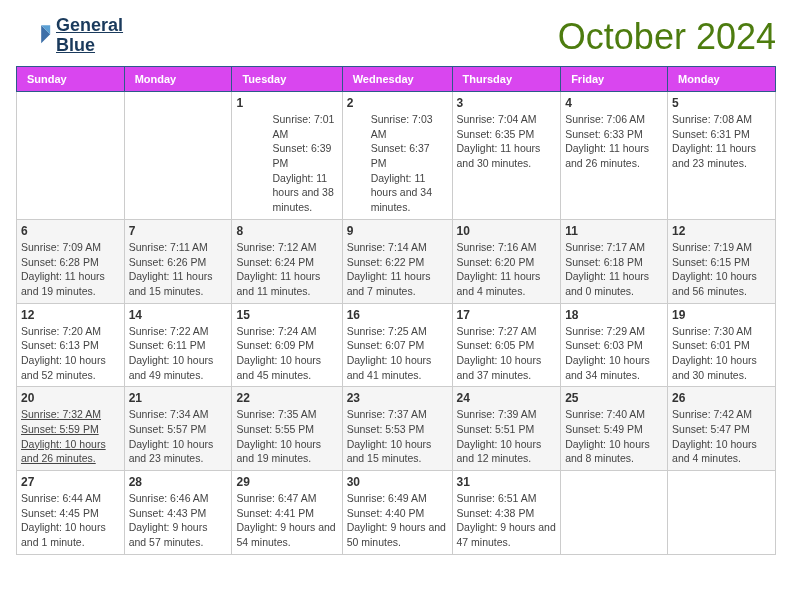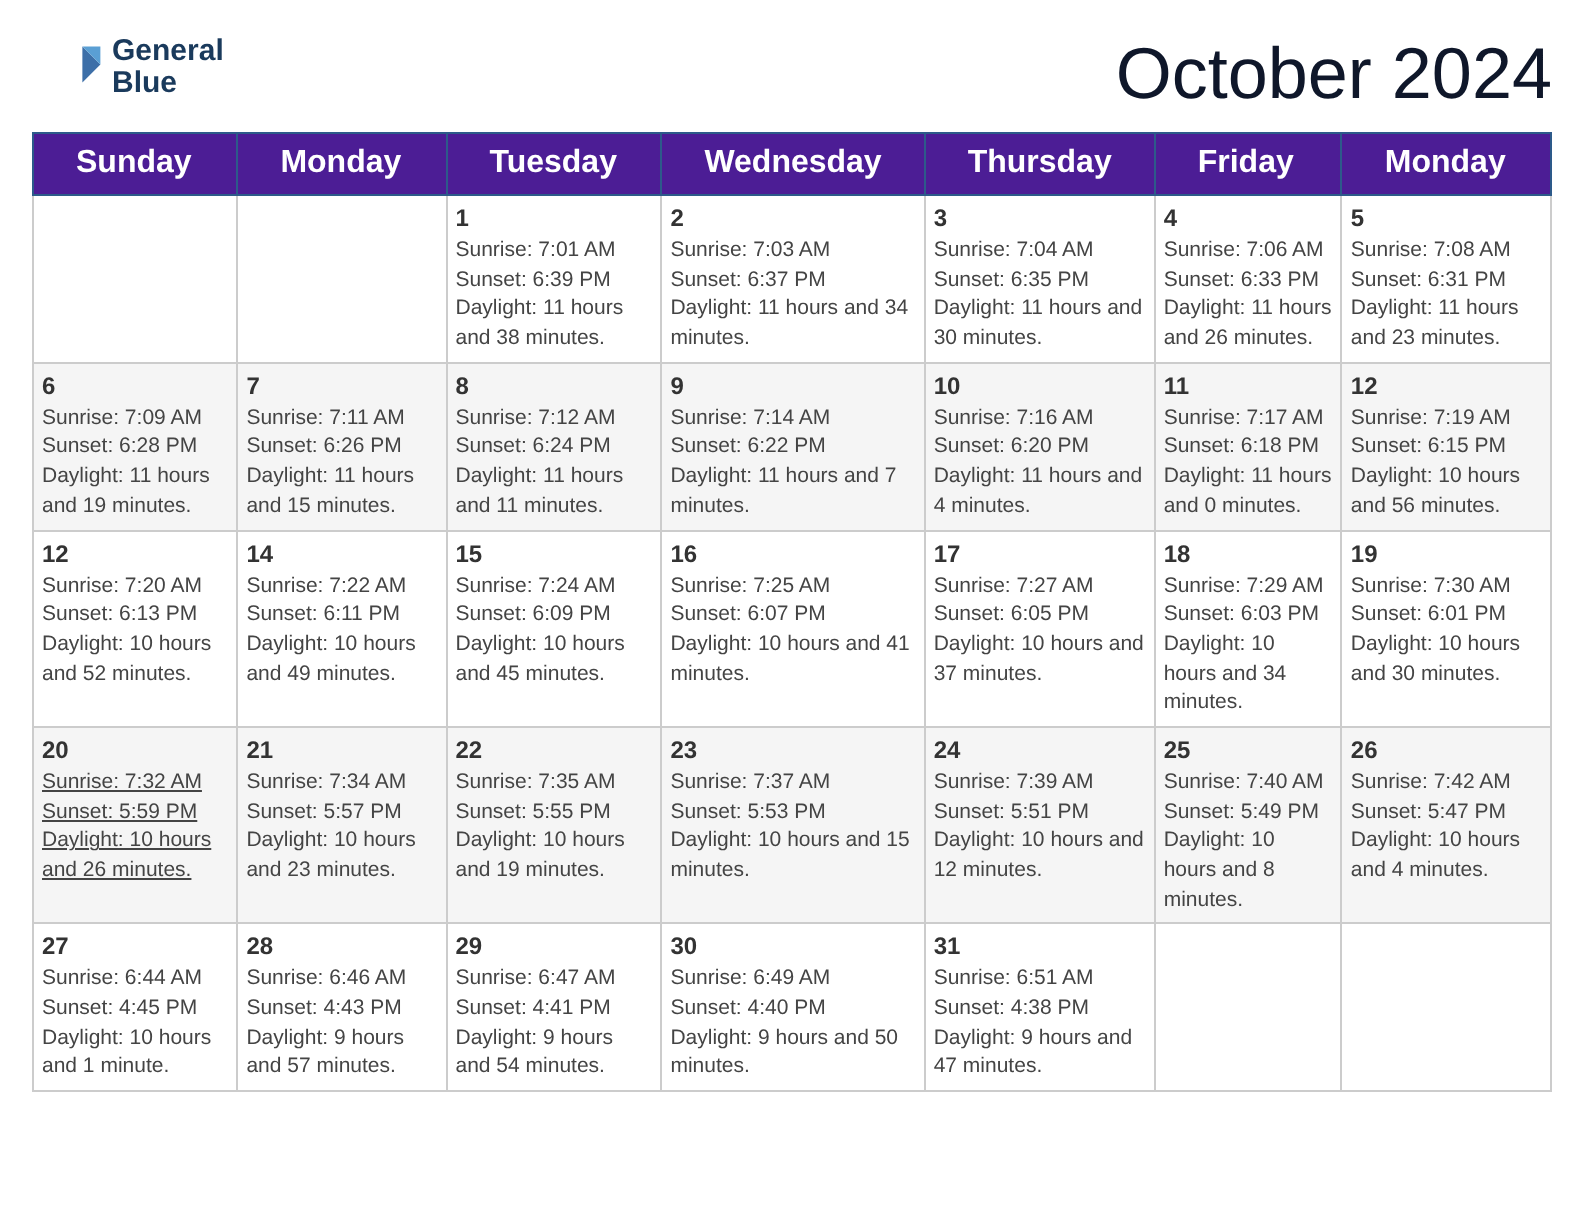--- a/index.html
+++ b/index.html
@@ -15,55 +15,56 @@
       justify-content: space-between;
       align-items: flex-start;
       margin-bottom: 8px;
     }
     .logo {
       display: flex;
       align-items: center;
       gap: 4px;
     }
     .logo-text {
-      font-size: 15px;
+      font-size: 18px;
       font-weight: bold;
       color: #1a3a5c;
       line-height: 1.1;
+      text-decoration: underline;
     }
     .logo-text span {
       display: block;
     }
     .logo-icon {
       width: 36px;
       height: 36px;
     }
     .title-area {
       text-align: right;
     }
     .month-title {
       font-size: 36px;
-      color: #0f172a;
+      color: #4d7c0f;
       font-weight: normal;
     }
     .subtitle {
       font-size: 15px;
       color: #555;
     }
     table {
       width: 100%;
       border-collapse: collapse;
       font-size: 11px;
     }
     thead th {
-      background: #4c1d95;
+      background: #d946ef;
       color: #fff;
-      padding: 6px 21px;
+      padding: 6px 10px;
       text-align: left;
-      font-size: 16px;
+      font-size: 11px;
       font-weight: bold;
       border: 1px solid #2d5a8a;
     }
     tbody td {
       border: 1px solid #ccc;
       vertical-align: top;
       padding: 4px;
       height: 80px;
       width: 113px;
     }
@@ -119,27 +120,27 @@
         <th>Friday</th>
         <th>Monday</th>
       </tr>
   </thead>
   <tbody id="calendar-body">
   <tr>
         <td class="empty-cell"></td>
         <td class="empty-cell"></td>
         <td>
           <div class="day-num">1</div>
-          <div class="day-detail" style="white-space: pre-line;">Sunrise: 7:01 AM
+          <div class="day-detail" style="white-space: pre-line; margin-left: 36px;">Sunrise: 7:01 AM
 Sunset: 6:39 PM
 Daylight: 11 hours and 38 minutes.</div>
         </td>
         <td>
           <div class="day-num">2</div>
-          <div class="day-detail" style="white-space: pre-line;">Sunrise: 7:03 AM
+          <div class="day-detail" style="white-space: pre-line; margin-left: 24px;">Sunrise: 7:03 AM
 Sunset: 6:37 PM
 Daylight: 11 hours and 34 minutes.</div>
         </td>
         <td>
           <div class="day-num">3</div>
           <div class="day-detail" style="white-space: pre-line;">Sunrise: 7:04 AM
 Sunset: 6:35 PM
 Daylight: 11 hours and 30 minutes.</div>
         </td>
         <td>

